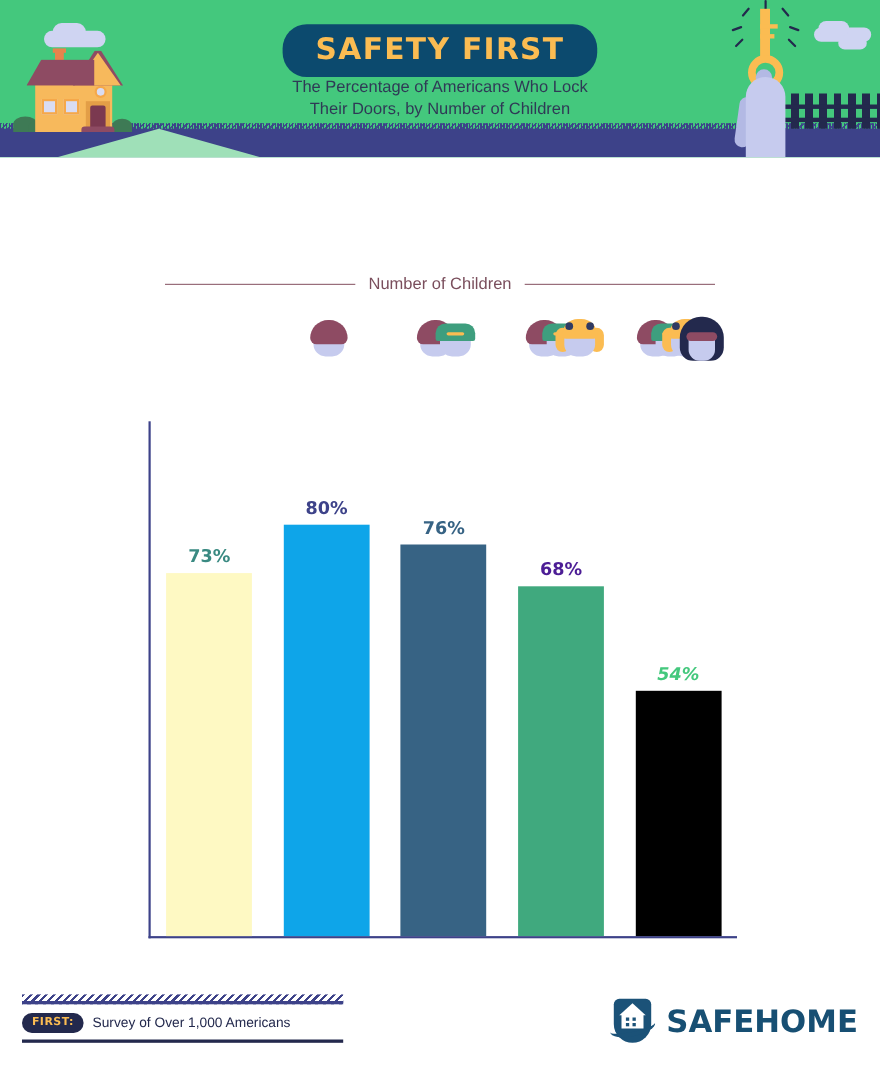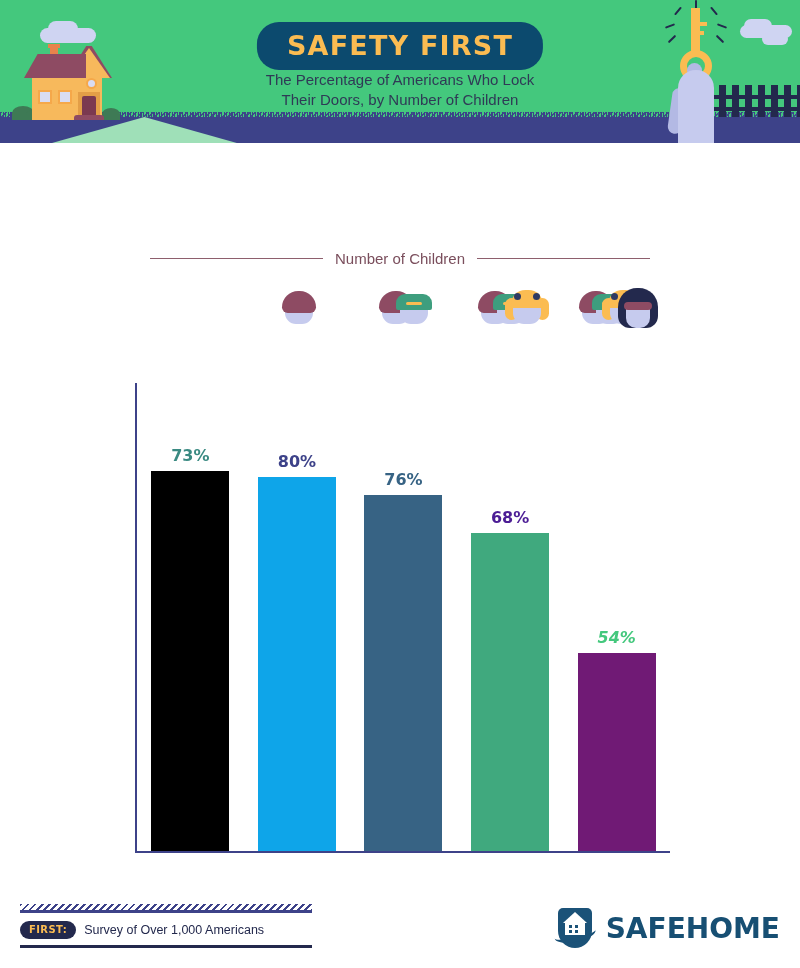--- a/index.html
+++ b/index.html
@@ -358,41 +358,41 @@
     </div>
 
 
     <div class="plot">
       <div class="y-axis"></div>
       <div class="x-axis"></div>
       <div class="y-axis-label">Percentage That Lock Their Doors</div>
 
       <div class="bars" id="bars">
           <div class="bar-cell">
-            <div class="bar" style="height: 380px; background: #000000;">
+            <div class="bar" style="height: 330px; background: #fef9c3;">
               <div class="bar-value" style="color: rgb(58, 138, 130);">73%</div>
             </div>
           </div>
           <div class="bar-cell">
             <div class="bar" style="height: 374.4px; background: #0ea5e9;">
               <div class="bar-value" style="color: rgb(61, 66, 137);">80%</div>
             </div>
           </div>
           <div class="bar-cell">
             <div class="bar" style="height: 355.68px; background: rgb(55, 99, 132);">
               <div class="bar-value" style="color: rgb(55, 99, 132);">76%</div>
             </div>
           </div>
           <div class="bar-cell">
             <div class="bar" style="height: 318.24px; background: rgb(64, 169, 126);">
               <div class="bar-value" style="color: #4c1d95;">68%</div>
             </div>
           </div>
           <div class="bar-cell">
-            <div class="bar" style="height: 198px; background: #701a75; font-style: italic;">
+            <div class="bar" style="height: 223px; background: #000000; font-style: italic;">
               <div class="bar-value" style="color: rgb(68, 200, 125);">54%</div>
             </div>
           </div>
         </div>
     </div>
   </div>
 
   <div class="footer">
     <div class="saw"></div>
     <div class="source-line">

